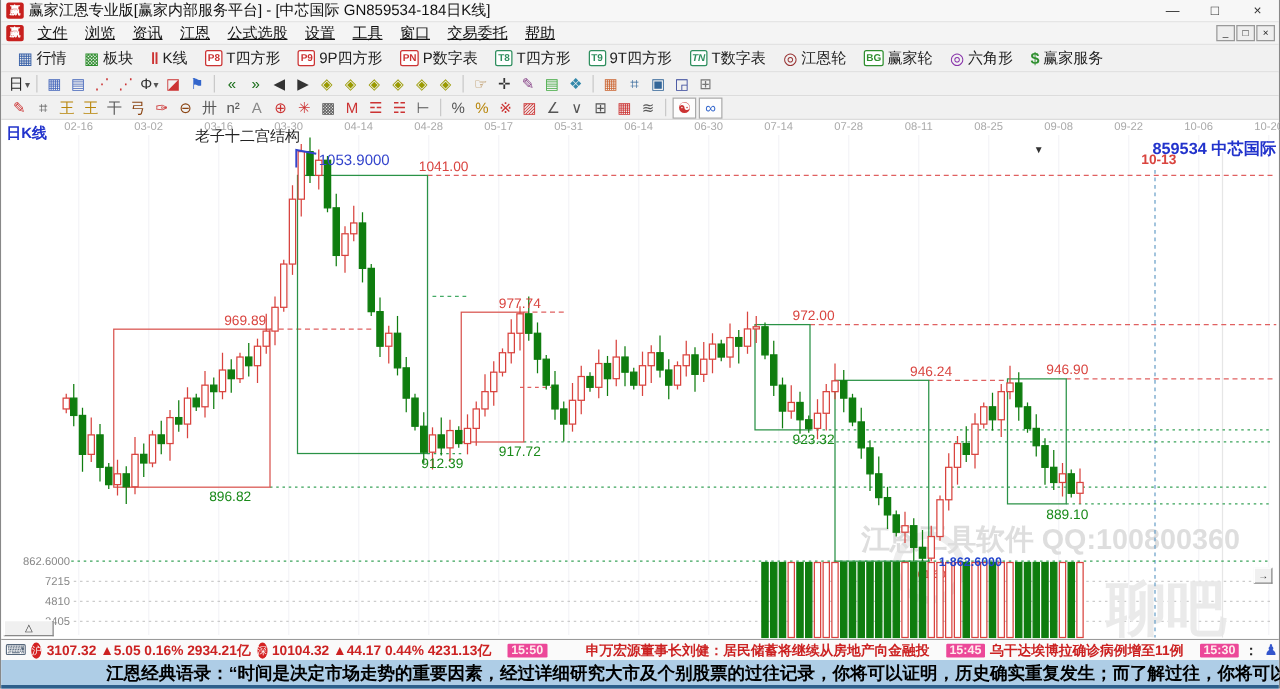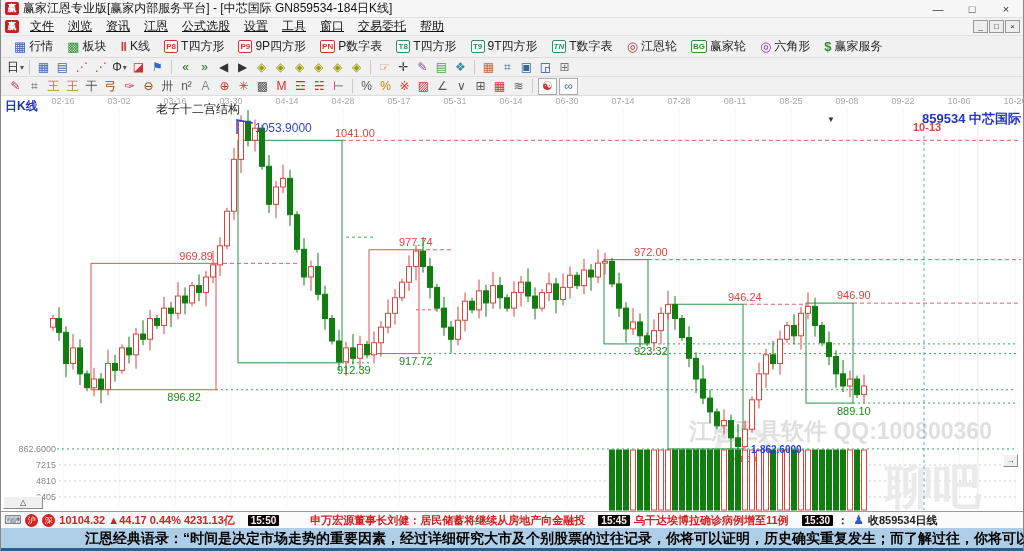--- a/index.html
+++ b/index.html
@@ -35,21 +35,21 @@
 
   
   .chart-wrap { position:relative; height:415px; background:#ffffff; }
   .scroll-btn { position:absolute; background:#f0f0f0; border:1px solid; border-color:#fff #888 #888 #fff; font-size:8px; color:#333; display:flex; align-items:center; justify-content:center; }
   .scroll-left  { left:2px; bottom:2px; width:40px; height:13px; }
   .scroll-right { right:5px; bottom:44px; width:15px; height:13px; }
 
   
   .ticker { height:17px; background:#fafafa; border-top:1px solid #9a9a9a; display:flex; align-items:center; font-size:11px; padding-left:3px; white-space:nowrap; overflow:hidden; }
   .tk-seg { margin-right:5px; font-weight:bold; }
-  .tk-chip { background:#000000; color:#ffecec; font-size:10px; font-weight:bold; padding:0 3px; margin:0 4px 0 8px; border-radius:1px; }
+  .tk-chip { background:#ec4899; color:#ffecec; font-size:10px; font-weight:bold; padding:0 3px; margin:0 4px 0 8px; border-radius:1px; }
   .tk-badge { width:13px; height:13px; border-radius:50%; background:#d42222; color:#fff; font-size:8px; display:inline-flex; align-items:center; justify-content:center; margin-right:4px; }
   .tk-icon { font-size:12px; margin-right:4px; }
 
   
   .quotebar { height:23px; background:#aecde6; border-bottom:3px solid #2d5f8b; font-size:14px; font-weight:bold; color:#000; padding-left:84px; line-height:20px; white-space:nowrap; }
 </style>
 </head>
 <body>
 
 <div class="app">
@@ -585,20 +585,21 @@
           <text x="1014" y="8" font-size="9" fill="#aaa" text-anchor="middle">10-20</text>
         </g>
       </svg>
     <div class="scroll-btn scroll-left">△</div>
     <div class="scroll-btn scroll-right">→</div>
   </div>
 
   <div class="ticker" id="ticker">
       <span class="tk-icon" style="color: rgb(85, 102, 122);">⌨</span>
       <span class="tk-badge">沪</span>
+      <span class="tk-seg" style="color: rgb(204, 34, 34);">3107.32 ▲5.05 0.16% 2934.21亿</span>
       <span class="tk-badge">深</span>
       <span class="tk-seg" style="color: rgb(204, 34, 34);">10104.32 ▲44.17 0.44% 4231.13亿</span>
       <span class="tk-chip">15:50</span>
       <span class="tk-seg" style="color: rgb(204, 34, 34); padding-left: 27px;">申万宏源董事长刘健：居民储蓄将继续从房地产向金融投</span>
       <span class="tk-chip">15:45</span>
       <span class="tk-seg" style="color: rgb(204, 34, 34);">乌干达埃博拉确诊病例增至11例</span>
       <span class="tk-chip">15:30</span>
       <span class="tk-seg" style="color: rgb(34, 34, 34);">：</span>
       <span class="tk-icon" style="color: rgb(51, 85, 204);">♟</span>
       <span class="tk-seg" style="color: rgb(34, 34, 34);">收859534日线</span>

